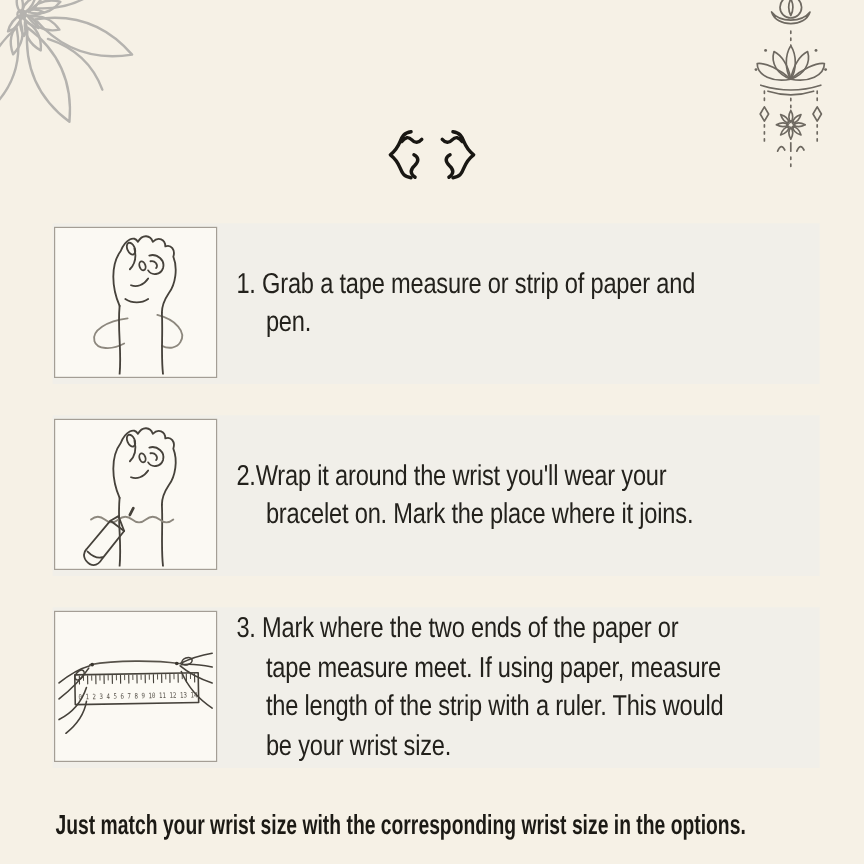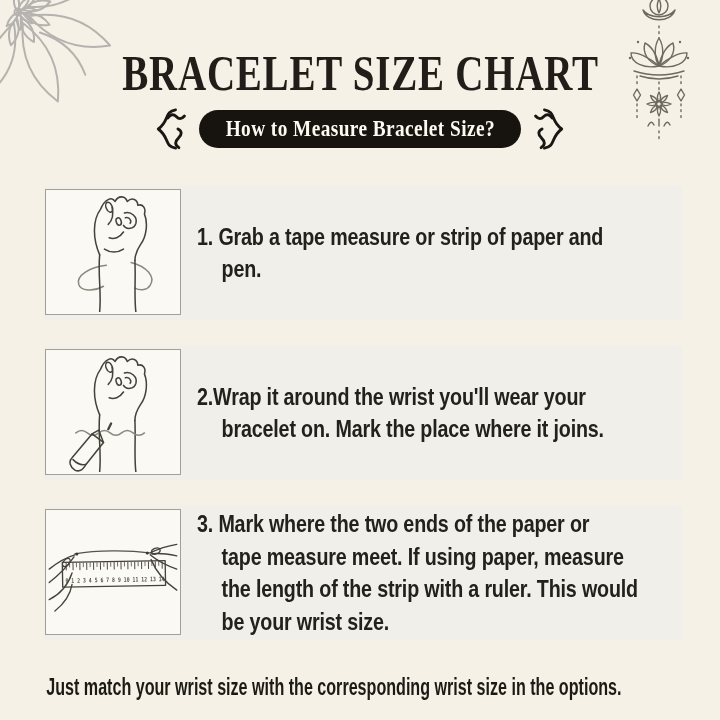--- a/index.html
+++ b/index.html
@@ -16,21 +16,21 @@
   .title{display:inline-block;font-family:"Liberation Serif",serif;font-weight:bold;
          font-size:50px;line-height:1.1;white-space:nowrap;letter-spacing:1px;
          transform:scaleX(0.78);transform-origin:center;color:var(--ink);}
   .badge-row{position:absolute;top:106px;left:0;width:720px;display:flex;
              align-items:center;justify-content:center;gap:12px;}
   .badge{background:var(--badge-bg);color:var(--badge-text);width:322px;height:38px;
          border-radius:19px;display:flex;align-items:center;justify-content:center;overflow:visible;}
   .badge span{font-family:"Liberation Serif",serif;font-weight:bold;font-size:23px;
               white-space:nowrap;transform:scaleX(0.84);transform-origin:center;letter-spacing:0.5px;}
   .steps{position:absolute;top:186px;left:44px;width:639px;}
-  .step-row{display:flex;background:var(--row-bg);height:134px;margin-bottom:26px;font-weight:bold;}
+  .step-row{display:flex;background:var(--row-bg);height:134px;margin-bottom:26px;}
   .illus-box{width:136px;height:126px;margin:3px 0 3px 1px;background:var(--illus-bg);
              border:1px solid var(--illus-border);box-sizing:border-box;flex:none;
              display:flex;align-items:center;justify-content:center;}
   .step-body{flex:1;display:flex;align-items:center;padding-left:16px;overflow:visible;}
   .step-text{font-size:24px;line-height:32.5px;white-space:pre-line;width:600px;
              padding-left:30px;text-indent:-30px;letter-spacing:-0.2px;
              transform:scaleX(0.82);transform-origin:0 50%;color:#23211c;}
   .footer-wrap{position:absolute;top:674px;left:0;width:668px;display:flex;justify-content:center;}
   .footer-note{font-weight:bold;font-size:23px;white-space:nowrap;letter-spacing:0;
                transform:scaleX(0.70);transform-origin:center;color:#1c1a15;}
@@ -101,33 +101,27 @@
       <path d="M0 -12 Q3.2 -6 0 -2 Q-3.2 -6 0 -12" transform="rotate(270)"></path>
       <path d="M0 -12 Q3.2 -6 0 -2 Q-3.2 -6 0 -12" transform="rotate(315)"></path>
       <circle r="3.2"></circle>
     </g>
     <path d="M44 126 q3 -7 6 -1"></path>
     <path d="M60 126 q3 -7 6 -1"></path>
     <line x1="55" y1="119" x2="55" y2="126"></line>
     <line x1="55" y1="131" x2="55" y2="142" stroke-dasharray="1.8 4"></line>
   </svg>
 
-  <div class="title-wrap">
-    <h1 class="title" style="margin:0">BRACELET SIZE CHART</h1>
-  </div>
 
   <div class="badge-row">
     <svg width="44" height="46" viewBox="0 0 44 48" fill="none" stroke="#191713" stroke-width="3" stroke-linecap="round" stroke-linejoin="round">
       <path d="M33 4 C21 6 27 15 15 24 C27 33 21 42 33 44"></path>
       <path d="M25 12.5 q4.2 -6 8.7 -1.5 q4.2 4.5 8.6 -0.5"></path>
       <path d="M35.5 24 q6.5 3.5 0.5 9.5 q-6 5.5 0.5 10"></path>
     </svg>
-    <div class="badge">
-      <span>How to Measure Bracelet Size?</span>
-    </div>
     <svg width="44" height="46" viewBox="0 0 44 48" style="transform:scaleX(-1)" fill="none" stroke="#191713" stroke-width="3" stroke-linecap="round" stroke-linejoin="round">
       <path d="M33 4 C21 6 27 15 15 24 C27 33 21 42 33 44"></path>
       <path d="M25 12.5 q4.2 -6 8.7 -1.5 q4.2 4.5 8.6 -0.5"></path>
       <path d="M35.5 24 q6.5 3.5 0.5 9.5 q-6 5.5 0.5 10"></path>
     </svg>
   </div>
 
   <div class="steps">
 
     <div class="step-row">

